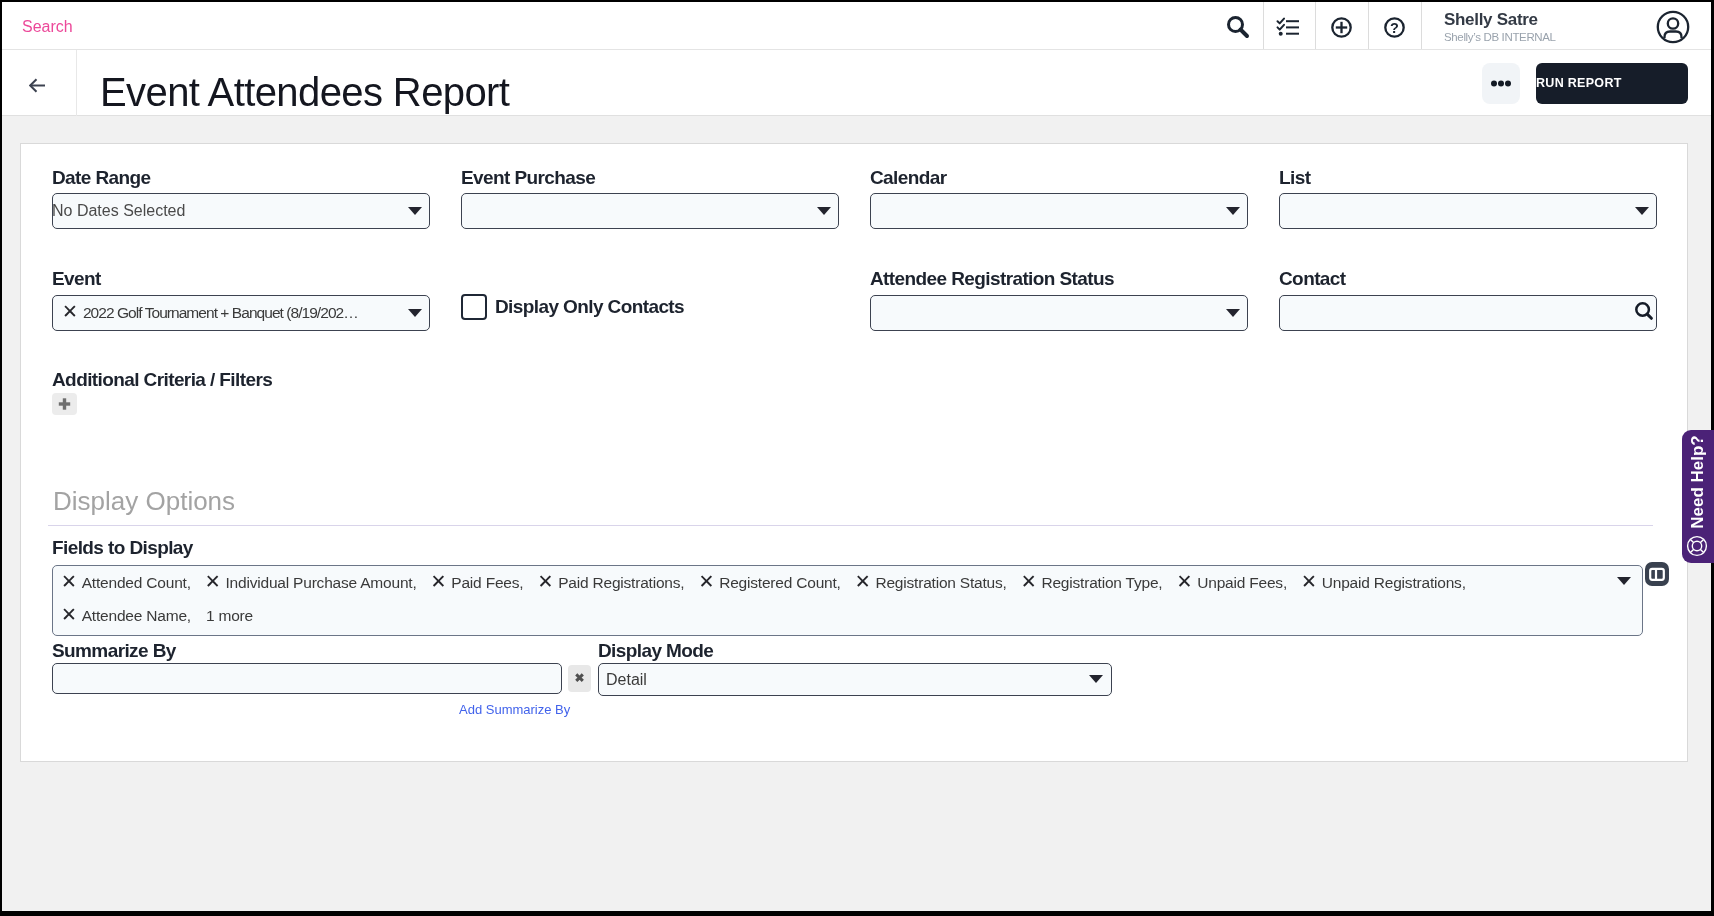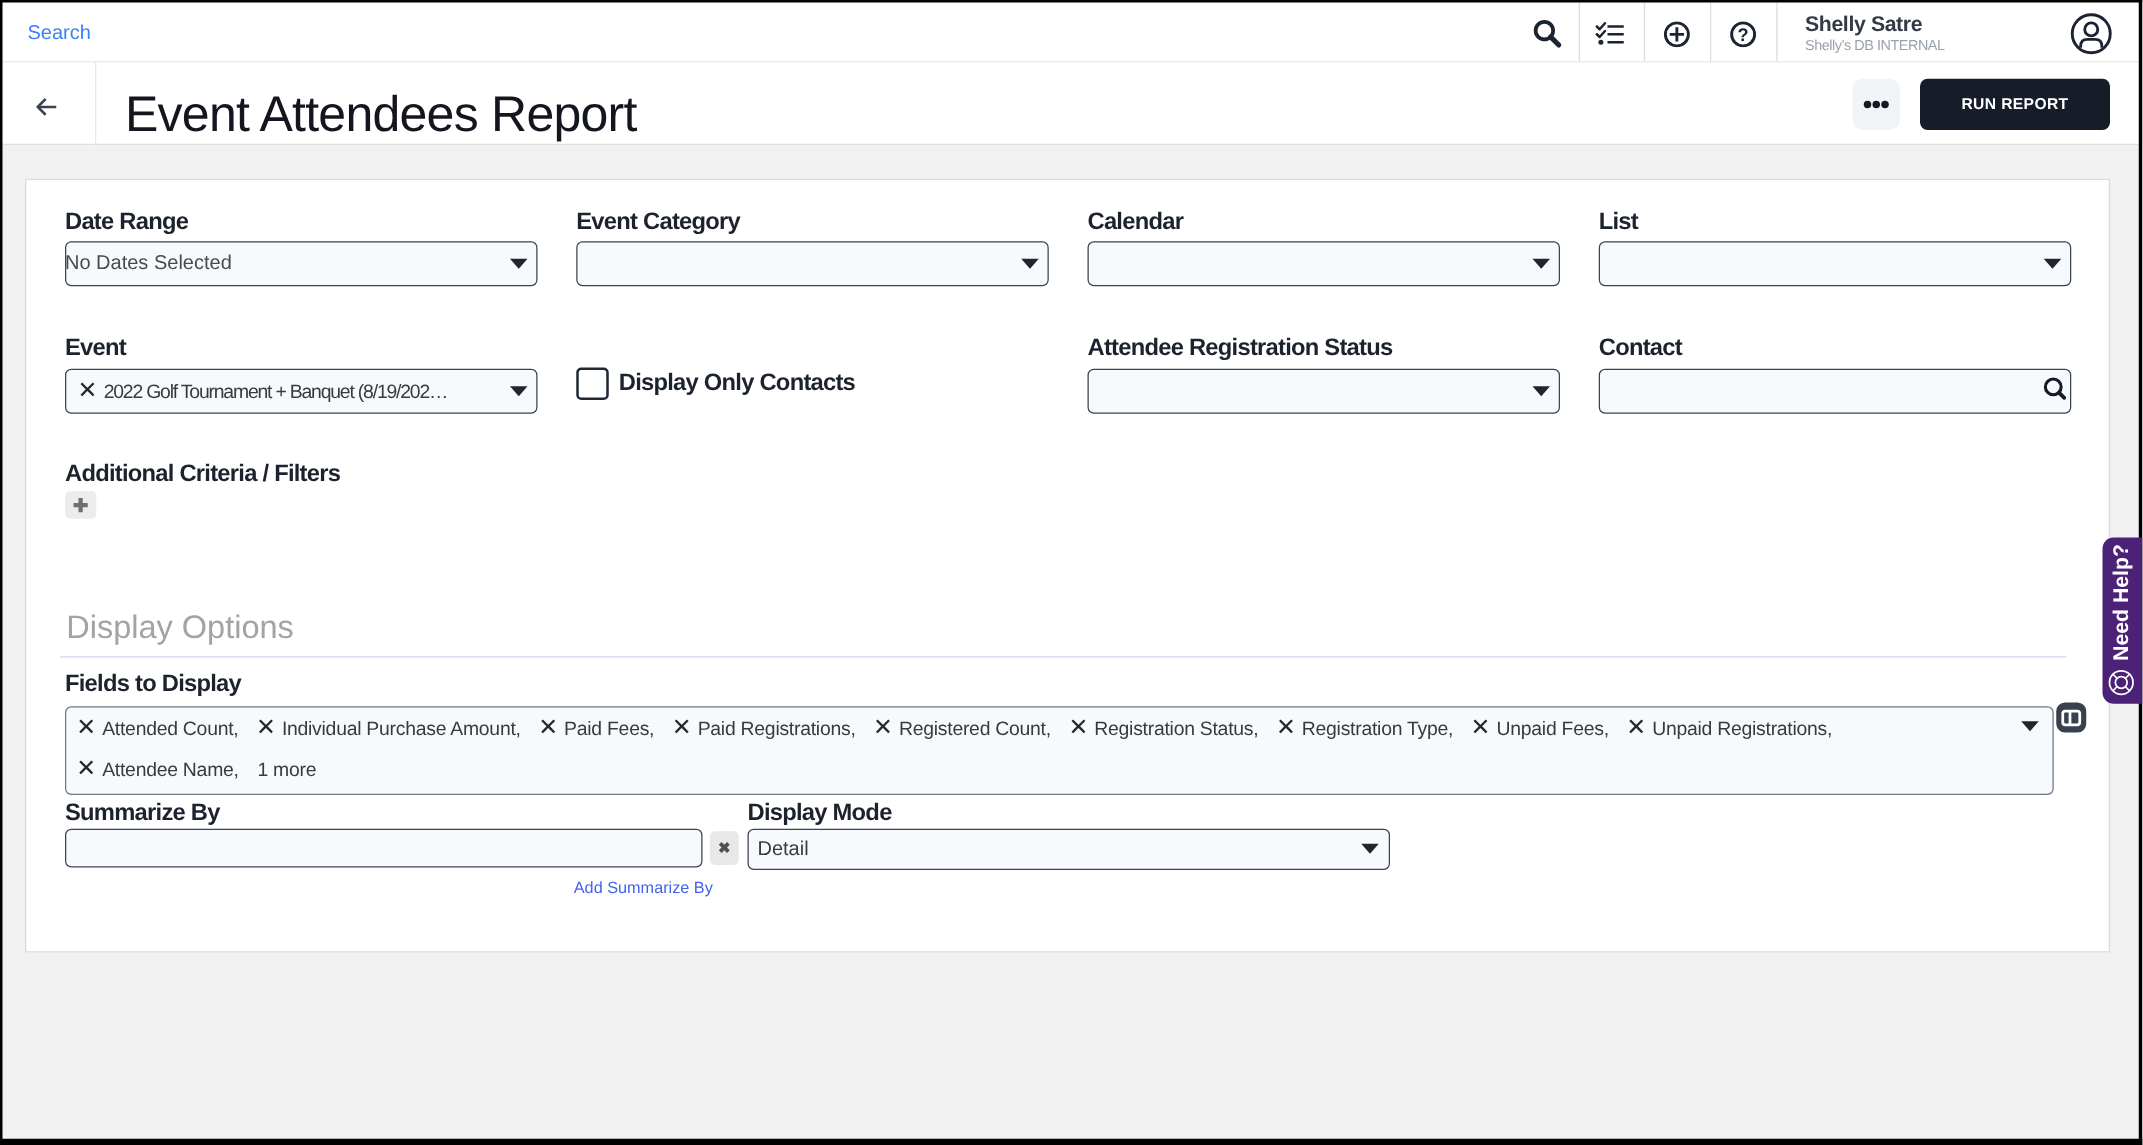--- a/index.html
+++ b/index.html
@@ -8,33 +8,33 @@
 .abs { position:absolute; }
 
 
 #f-top { left:0; top:0; width:1714px; height:2px; background:#000; z-index:50;}
 #f-left { left:0; top:0; width:2px; height:916px; background:#000; z-index:50;}
 #f-right { left:1711px; top:0; width:3px; height:916px; background:#000; z-index:50;}
 #f-bottom { left:0; top:911px; width:1714px; height:5px; background:#000; z-index:50;}
 
 
 #toolbar { left:2px; top:2px; width:1709px; height:48px; background:#fff; border-bottom:1px solid #e4e4e4; }
-#search-ph { left:22px; top:18px; font-size:16px; color:#3b82f6; }
+#search-ph { left:22px; top:18px; font-size:16px; color:#ec4899; }
 .tsep { top:2px; width:1px; height:47px; background:#dcdcdc; }
 
 #shelly1 { left:1444px; top:10px; font-size:17px; font-weight:bold; color:#333a45; letter-spacing:-0.3px; }
 #shelly2 { left:1444px; top:31px; font-size:11.5px; color:#9aa3ad; letter-spacing:-0.35px; }
 
 
 #header { left:2px; top:50px; width:1709px; height:66px; background:#fff; border-bottom:1px solid #e0e0e0; }
 #backcol { left:2px; top:50px; width:75px; height:66px; border-right:1px solid #e8e8e8; }
 #title { left:100px; top:70px; font-size:40px; color:#14161f; letter-spacing:-0.6px; }
 #btn-more { left:1482px; top:63px; width:38px; height:41px; background:#f1f4f7; border-radius:8px; }
 
-#btn-run { left:1536px; top:63px; width:152px; height:41px; background:#161d29; border-radius:6px; color:#fff; font-weight:bold; font-size:12.5px; letter-spacing:0.3px; text-align:center; line-height:41px; }
+#btn-run { left:1536px; top:63px; width:152px; height:41px; background:#161d29; border-radius:6px; color:#fff; font-weight:bold; font-size:12.5px; letter-spacing:0.3px; line-height:41px; }
 
 
 #content { left:2px; top:116px; width:1709px; height:795px; background:#f1f1f1; }
 #card { left:20px; top:143px; width:1668px; height:619px; background:#fff; border:1px solid #d9d9d9; }
 
 .lbl { font-size:19px; font-weight:bold; color:#1d232e; letter-spacing:-0.6px; }
 .field { background:#f7fafc; border:1.4px solid #3c4250; border-radius:5px; }
 .caret { width:0; height:0; border-left:7.5px solid transparent; border-right:7.5px solid transparent; border-top:8px solid #23242e; }
 
 
@@ -148,21 +148,21 @@
       <circle cx="12" cy="20.5" r="3" fill="#131a24"></circle>
       <circle cx="19" cy="20.5" r="3" fill="#131a24"></circle>
       <circle cx="26" cy="20.5" r="3" fill="#131a24"></circle>
     </svg></div>
 <div class="abs" id="btn-run">RUN REPORT</div>
 
 <div class="abs" id="content"></div>
 <div class="abs" id="card"></div>
 
 <div class="abs lbl" id="l-daterange">Date Range</div>
-<div class="abs lbl" id="l-evcat">Event Category</div>
+<div class="abs lbl" id="l-evcat">Event Purchase</div>
 <div class="abs lbl" id="l-cal">Calendar</div>
 <div class="abs lbl" id="l-list">List</div>
 <div class="abs field box1" id="b-daterange"></div>
 <div class="abs field box1" id="b-evcat"></div>
 <div class="abs field box1" id="b-cal"></div>
 <div class="abs field box1" id="b-list"></div>
 <div class="abs" id="ndstext">No Dates Selected</div>
 <div class="abs caret c1" style="left:408px;"></div>
 <div class="abs caret c1" style="left:817px;"></div>
 <div class="abs caret c1" style="left:1226px;"></div>

